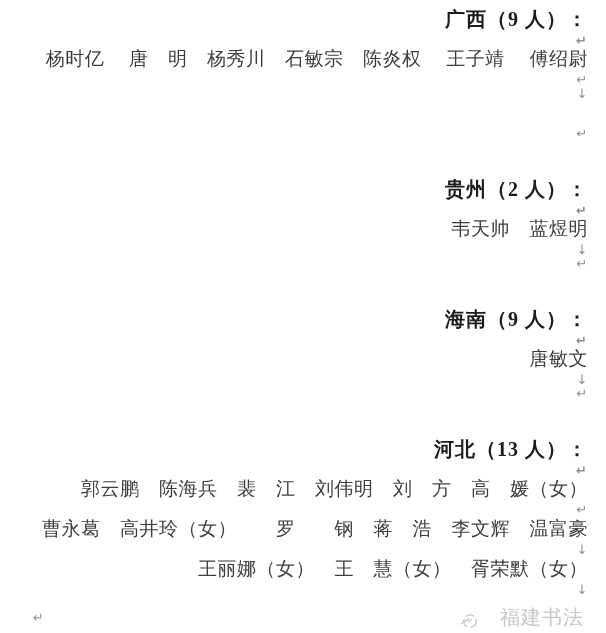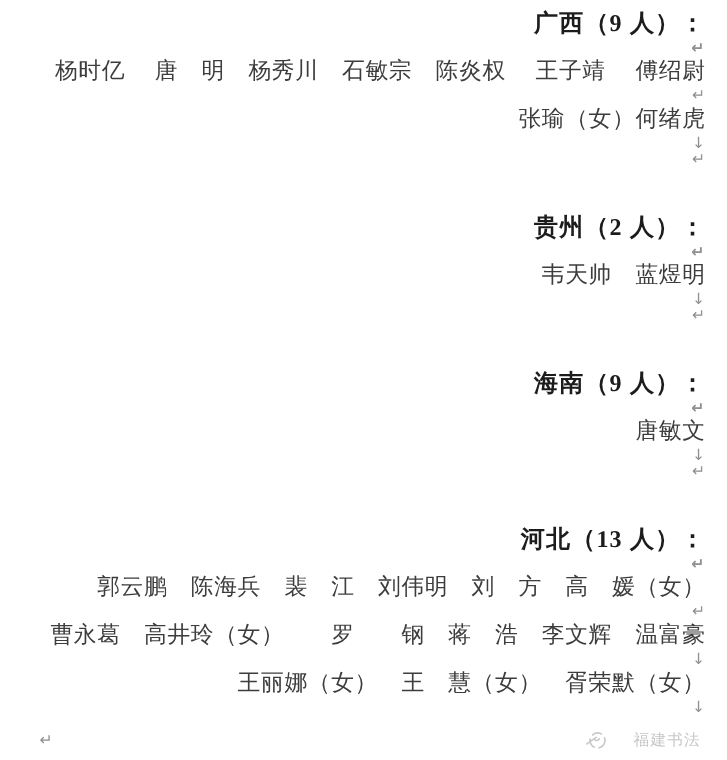--- a/index.html
+++ b/index.html
@@ -17,36 +17,36 @@
     color:#8f8f8f;font-size:13px;margin-left:3px;
     font-family:"DejaVu Sans",sans-serif;flex:0 0 auto;
   }
   .para.empty .mark{margin-left:0;}
   .section{margin:0;}
   .section + .section{margin-top:10px;margin-left:48px;}
   .footer-row{
     height:42px;display:flex;align-items:center;justify-content:space-between;
   }
   .watermark{
-    display:flex;align-items:center;gap:21px;
-    color:#c7c7c7;font-size:13px;letter-spacing:1px;
+    display:flex;align-items:flex-end;gap:21px;
+    color:#c7c7c7;font-size:20px;letter-spacing:1px;
     font-family:"Liberation Sans","DejaVu Sans",sans-serif;
     margin-right:4px;
   }
   .watermark svg{display:block;}
 </style>
 </head>
 <body>
 
 <div class="doc">
 
   <div class="section">
     <div class="para heading"><span>广西（9 人）：</span><span class="mark">↵</span></div>
     <div class="para"><span>杨时亿　 唐　明　杨秀川　石敏宗　陈炎权　 王子靖　 傅绍尉</span><span class="mark">↵</span></div>
-    <div class="para"><span>张瑜（女）何绪虎</span><span class="mark">↓</span></div>
+    <div class="para"><span class="mark">↓</span></div>
     <div class="para empty"><span class="mark">↵</span></div>
   </div>
 
   <div class="section">
     <div class="para heading"><span>贵州（2 人）：</span><span class="mark">↵</span></div>
     <div class="para"><span>韦天帅　蓝煜明</span><span class="mark">↓</span></div>
     <div class="para empty"><span class="mark">↵</span></div>
   </div>
 
   <div class="section">

